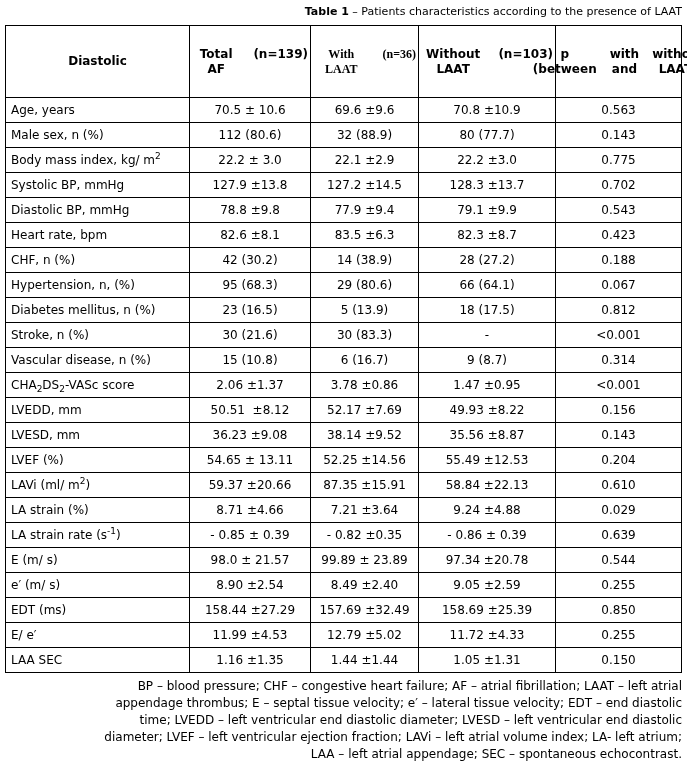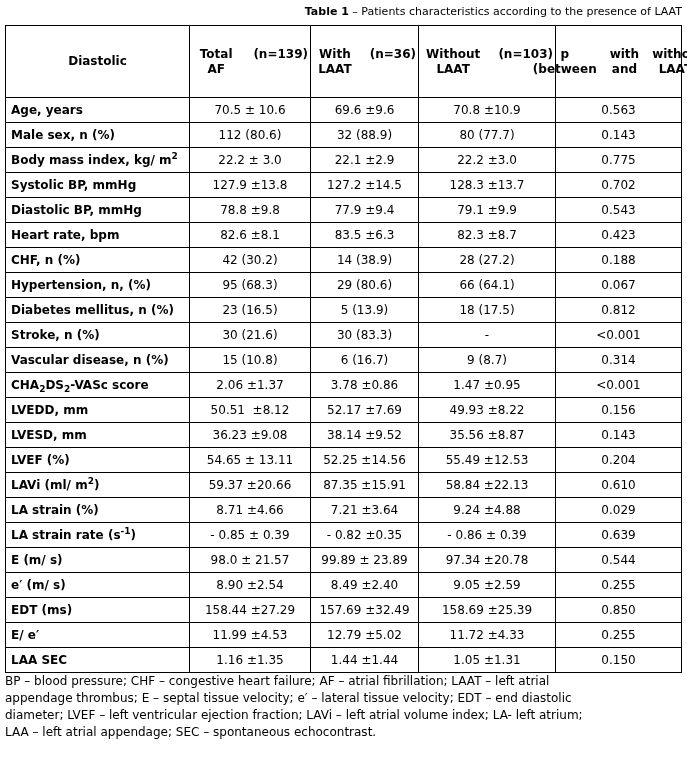--- a/index.html
+++ b/index.html
@@ -36,40 +36,41 @@
   }
   .tbl th {
     font-weight: bold;
     height: 72px;
     vertical-align: middle;
     padding: 0 2px;
     text-align: center;
   }
   .tbl th:nth-child(1) { width: 184px; }
   .tbl th:nth-child(2) { width: 121px; }
-  .tbl th:nth-child(3) { width: 108px; }
+  .tbl th:nth-child(3) { width: 108px; font-family: Liberation Serif, serif; }
   .tbl th:nth-child(4) { width: 137px; }
   .hwrap {
     display: flex;
     flex-direction: row;
     justify-content: center;
     gap: 13px;
     line-height: 15px;
   }
   .hwrap.tight { }
   .tbl td {
     height: 25px;
     vertical-align: middle;
     padding: 0 3px;
   }
-  td.param { text-align: left; padding-left: 5px; font-weight: bold; }
+  td.param { text-align: left; padding-left: 5px; }
   td.val   { text-align: center; white-space: pre; }
   sup, sub { font-size: 9px; line-height: 0; }
   .footnote {
-    text-align: left;
+    margin-top: 5px;
+    text-align: right;
     font-size: 12px;
   }
   .fline { line-height: 17px; }
 </style>
 </head>
 <body>
 
 <div class="page">
   <div class="title">
     <span class="title-bold">Table 1</span><span> – Patients characteristics according to the presence of LAAT</span>
@@ -271,16 +272,17 @@
           <td class="val">1.44 ±1.44</td>
           <td class="val">1.05 ±1.31</td>
           <td class="val">0.150</td>
         </tr>
       </tbody>
   </table>
 
   <div class="footnote" id="footnote">
       <div class="fline">BP – blood pressure; CHF – congestive heart failure; AF – atrial fibrillation; LAAT – left atrial</div>
       <div class="fline">appendage thrombus; E – septal tissue velocity; e′ – lateral tissue velocity; EDT – end diastolic</div>
+      <div class="fline">time; LVEDD – left ventricular end diastolic diameter; LVESD – left ventricular end diastolic</div>
       <div class="fline">diameter; LVEF – left ventricular ejection fraction; LAVi – left atrial volume index; LA- left atrium;</div>
       <div class="fline">LAA – left atrial appendage; SEC – spontaneous echocontrast.</div>
     </div>
 </div>
 
 </body></html>

